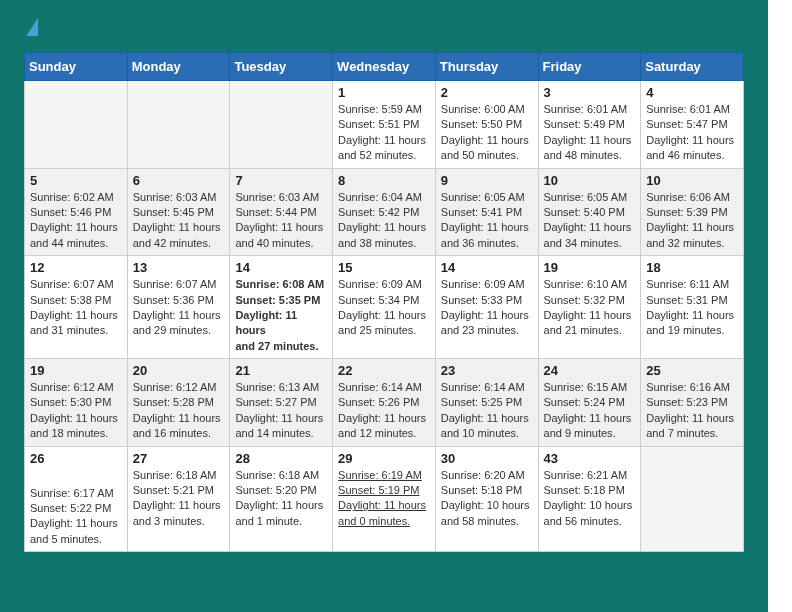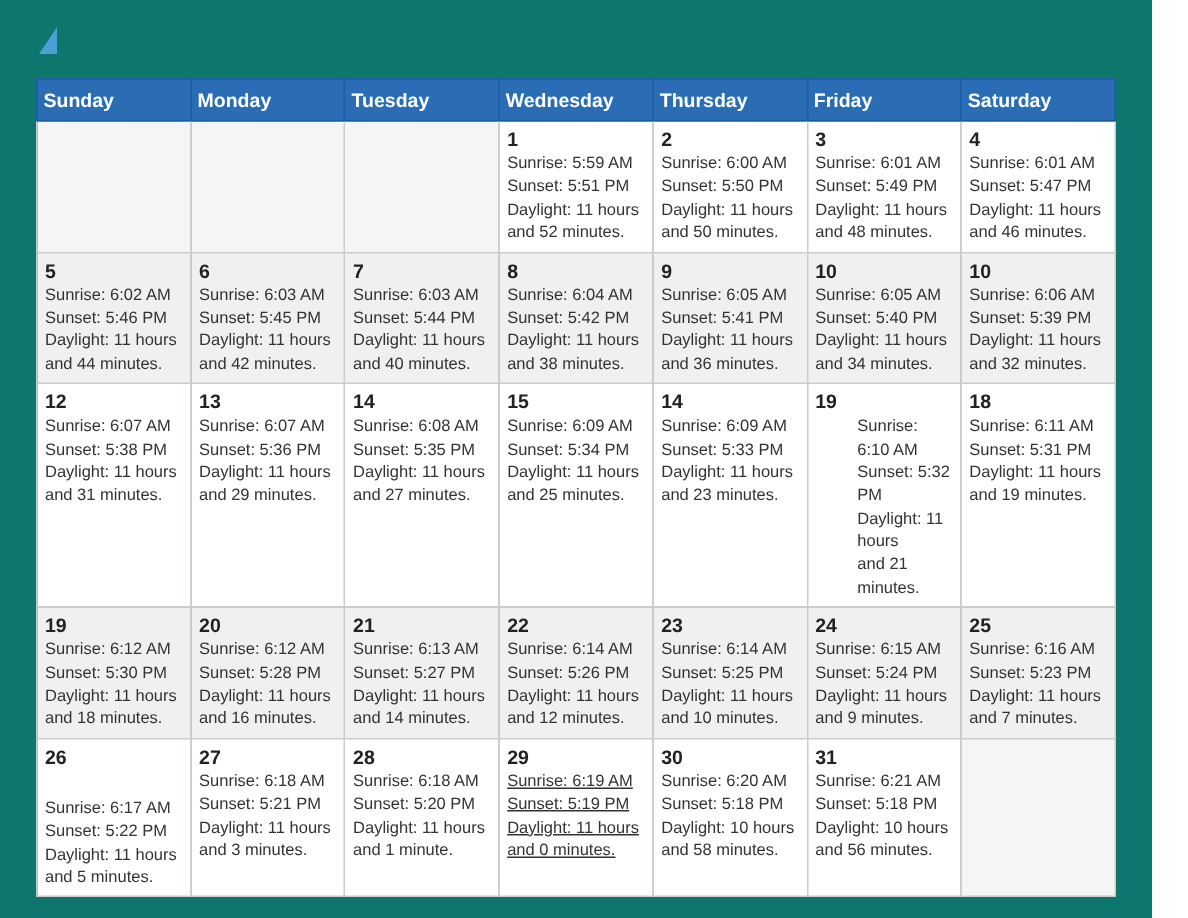--- a/index.html
+++ b/index.html
@@ -224,42 +224,42 @@
           </td>
           <td>
             <div class="day-number">13</div>
             <div class="day-info" style="white-space: pre-line;">Sunrise: 6:07 AM
 Sunset: 5:36 PM
 Daylight: 11 hours
 and 29 minutes.</div>
           </td>
           <td>
             <div class="day-number">14</div>
-            <div class="day-info" style="white-space: pre-line;">Sunrise: 6:08 AM
+            <div class="day-info" style="white-space: pre-line; font-weight: bold;">Sunrise: 6:08 AM
 Sunset: 5:35 PM
 Daylight: 11 hours
 and 27 minutes.</div>
           </td>
           <td>
             <div class="day-number">15</div>
             <div class="day-info" style="white-space: pre-line;">Sunrise: 6:09 AM
 Sunset: 5:34 PM
 Daylight: 11 hours
 and 25 minutes.</div>
           </td>
           <td>
             <div class="day-number">14</div>
             <div class="day-info" style="white-space: pre-line;">Sunrise: 6:09 AM
 Sunset: 5:33 PM
 Daylight: 11 hours
 and 23 minutes.</div>
           </td>
           <td>
             <div class="day-number">19</div>
-            <div class="day-info" style="white-space: pre-line; margin-left: 28px;">Sunrise: 6:10 AM
+            <div class="day-info" style="white-space: pre-line;">Sunrise: 6:10 AM
 Sunset: 5:32 PM
 Daylight: 11 hours
 and 21 minutes.</div>
           </td>
           <td>
             <div class="day-number">18</div>
             <div class="day-info" style="white-space: pre-line;">Sunrise: 6:11 AM
 Sunset: 5:31 PM
 Daylight: 11 hours
 and 19 minutes.</div>
@@ -346,21 +346,21 @@
 and 0 minutes.</div>
           </td>
           <td>
             <div class="day-number">30</div>
             <div class="day-info" style="white-space: pre-line;">Sunrise: 6:20 AM
 Sunset: 5:18 PM
 Daylight: 10 hours
 and 58 minutes.</div>
           </td>
           <td>
-            <div class="day-number">31</div>
+            <div class="day-number">43</div>
             <div class="day-info" style="white-space: pre-line;">Sunrise: 6:21 AM
 Sunset: 5:18 PM
 Daylight: 10 hours
 and 56 minutes.</div>
           </td>
           <td class="empty"></td>
         </tr>
       </tbody>
   </table>
 </div>

